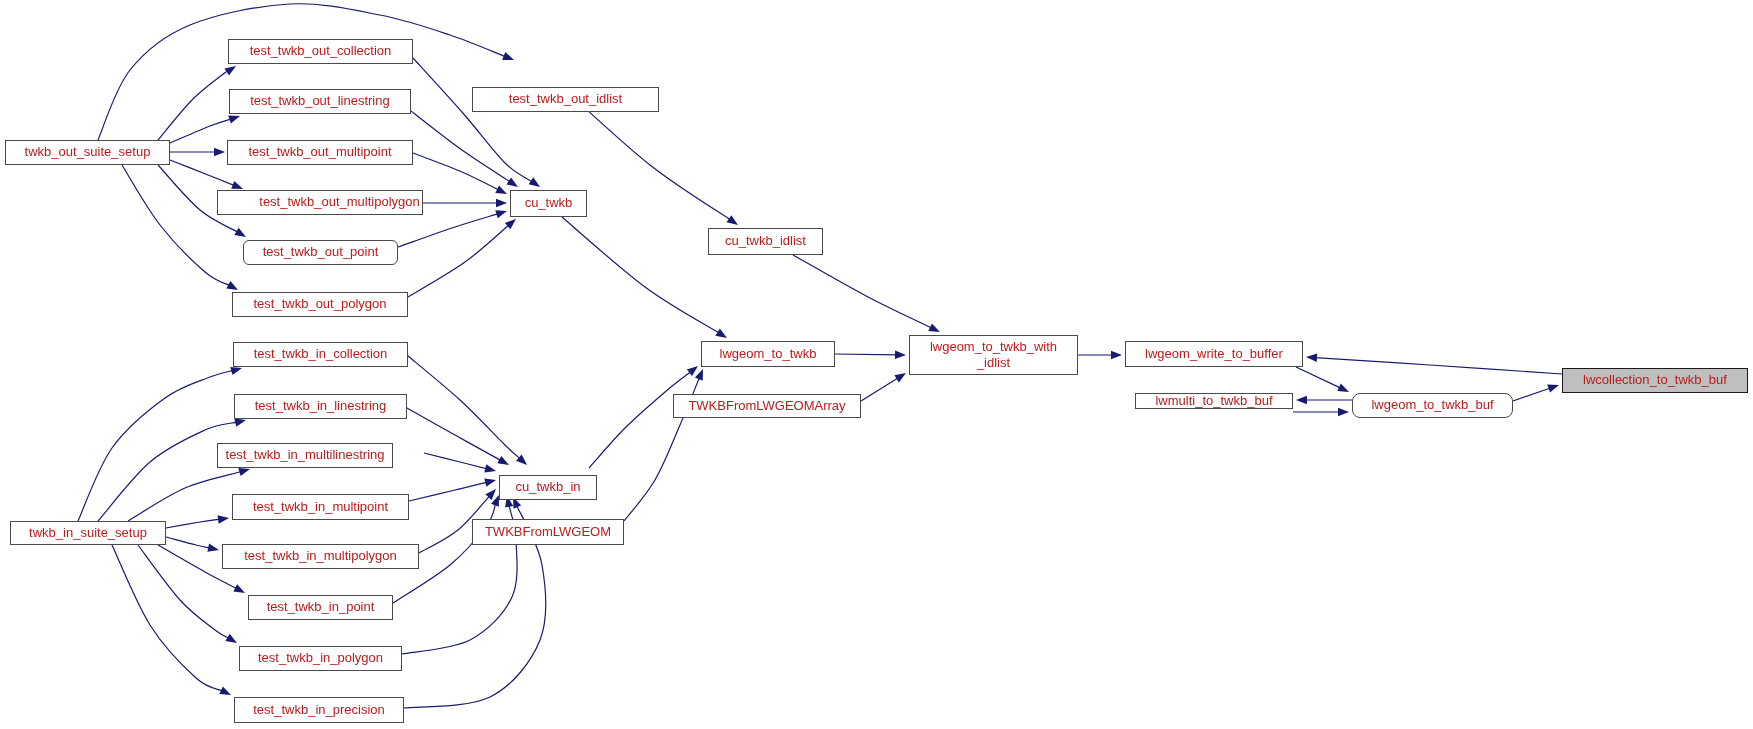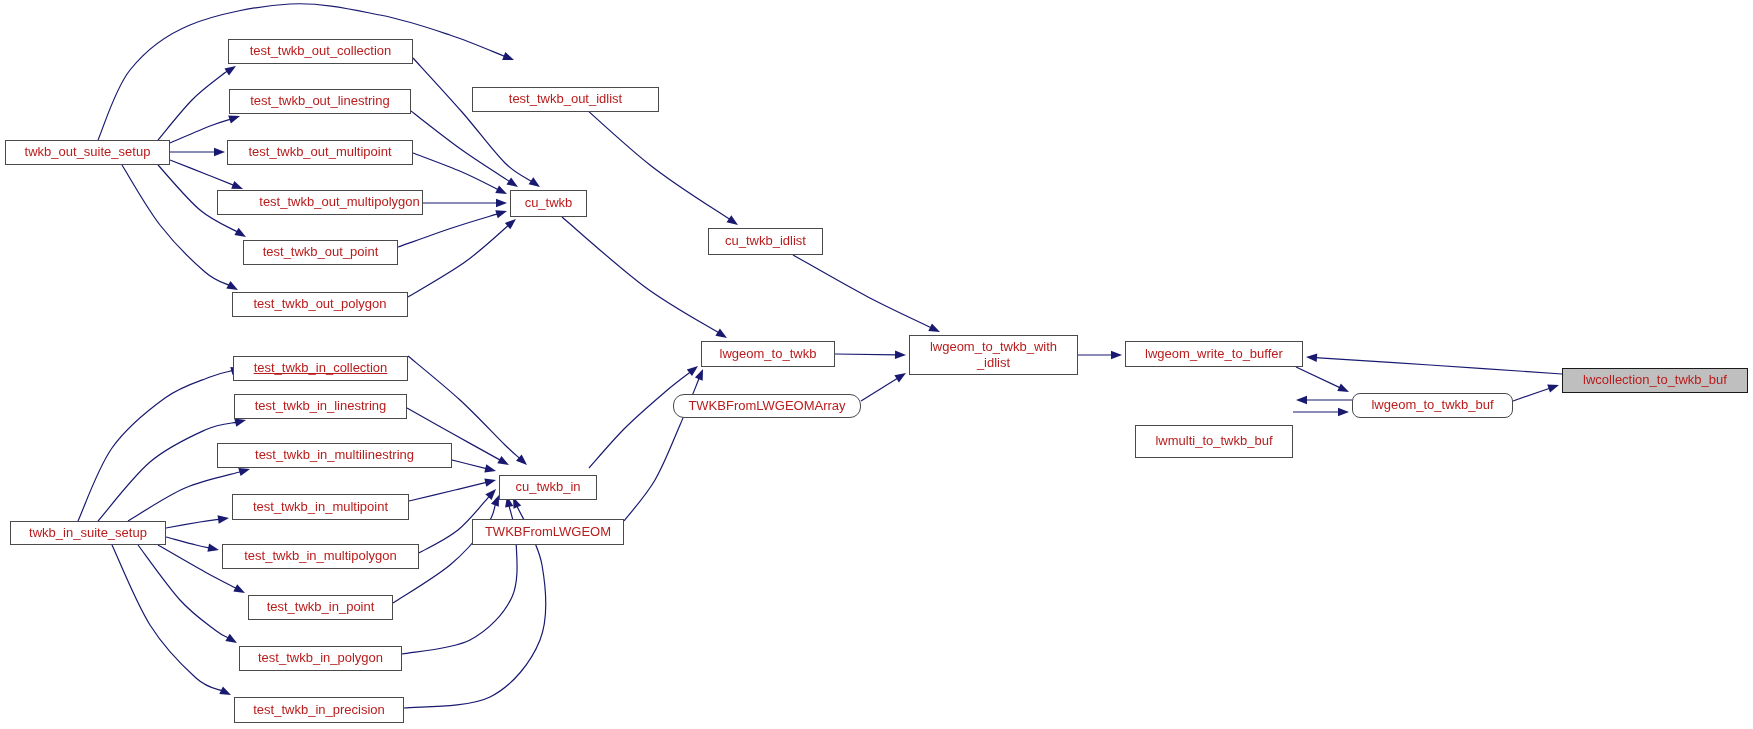--- a/index.html
+++ b/index.html
@@ -206,38 +206,38 @@
         <path d="M1562,374 C1540.0,372.5 1471.2,367.7 1430,365 C1388.8,362.3 1334.2,358.8 1314.9813277807161,357.5794405019817" stroke="#191970"></path>
         <polygon points="1306,357 1317.2,353.5 1316.7,361.9" fill="#191970"></polygon>
       </g>
     </svg>
   <div id="nodes">
       <div class="node" style="left: 5px; top: 140px; width: 165px; height: 25px;">twkb_out_suite_setup</div>
       <div class="node" style="left: 228px; top: 39px; width: 185px; height: 25px;">test_twkb_out_collection</div>
       <div class="node" style="left: 229px; top: 89px; width: 182px; height: 25px;">test_twkb_out_linestring</div>
       <div class="node" style="left: 227px; top: 140px; width: 186px; height: 25px;">test_twkb_out_multipoint</div>
       <div class="node" style="left: 217px; top: 190px; width: 206px; height: 25px; padding-left: 39px;">test_twkb_out_multipolygon</div>
-      <div class="node" style="left: 243px; top: 240px; width: 155px; height: 25px;">test_twkb_out_point</div>
+      <div class="node" style="left: 243px; top: 240px; width: 155px; height: 25px; border-radius: 6px;">test_twkb_out_point</div>
       <div class="node" style="left: 232px; top: 292px; width: 176px; height: 25px;">test_twkb_out_polygon</div>
       <div class="node" style="left: 472px; top: 63px; width: 187px; height: 25px; margin-top: 24px;">test_twkb_out_idlist</div>
       <div class="node" style="left: 510px; top: 190px; width: 77px; height: 27px;">cu_twkb</div>
       <div class="node" style="left: 708px; top: 228px; width: 115px; height: 27px;">cu_twkb_idlist</div>
-      <div class="node" style="left: 233px; top: 356px; width: 175px; height: 25px; text-decoration: underline;">test_twkb_in_collection</div>
+      <div class="node" style="left: 233px; top: 342px; width: 175px; height: 25px;">test_twkb_in_collection</div>
       <div class="node" style="left: 234px; top: 394px; width: 173px; height: 25px;">test_twkb_in_linestring</div>
-      <div class="node" style="left: 217px; top: 443px; width: 235px; height: 25px;">test_twkb_in_multilinestring</div>
+      <div class="node" style="left: 217px; top: 443px; width: 176px; height: 25px;">test_twkb_in_multilinestring</div>
       <div class="node" style="left: 232px; top: 494px; width: 177px; height: 26px;">test_twkb_in_multipoint</div>
       <div class="node" style="left: 10px; top: 521px; width: 156px; height: 24px;">twkb_in_suite_setup</div>
       <div class="node" style="left: 222px; top: 544px; width: 197px; height: 25px;">test_twkb_in_multipolygon</div>
       <div class="node" style="left: 248px; top: 595px; width: 145px; height: 25px;">test_twkb_in_point</div>
       <div class="node" style="left: 239px; top: 646px; width: 163px; height: 25px;">test_twkb_in_polygon</div>
       <div class="node" style="left: 234px; top: 697px; width: 170px; height: 26px;">test_twkb_in_precision</div>
       <div class="node" style="left: 499px; top: 468px; width: 98px; height: 25px; margin-top: 7px;">cu_twkb_in</div>
       <div class="node" style="left: 472px; top: 519px; width: 152px; height: 26px;">TWKBFromLWGEOM</div>
       <div class="node" style="left: 701px; top: 341px; width: 134px; height: 26px;">lwgeom_to_twkb</div>
-      <div class="node" style="left: 673px; top: 394px; width: 188px; height: 24px; border-radius: 11px;">TWKBFromLWGEOMArray</div>
+      <div class="node" style="left: 673px; top: 394px; width: 188px; height: 24px;">TWKBFromLWGEOMArray</div>
       <div class="node" style="left: 909px; top: 335px; width: 169px; height: 40px;">lwgeom_to_twkb_with
 _idlist</div>
       <div class="node" style="left: 1125px; top: 341px; width: 178px; height: 26px;">lwgeom_write_to_buffer</div>
-      <div class="node" style="left: 1135px; top: 393px; width: 158px; height: 33px; margin-top: 32px;">lwmulti_to_twkb_buf</div>
+      <div class="node" style="left: 1135px; top: 393px; width: 158px; height: 16px;">lwmulti_to_twkb_buf</div>
       <div class="node" style="left: 1352px; top: 393px; width: 161px; height: 25px; border-radius: 8px;">lwgeom_to_twkb_buf</div>
       <div class="node hl" style="left: 1562px; top: 368px; width: 186px; height: 25px;">lwcollection_to_twkb_buf</div>
     </div>
 </div>
 
 </body></html>

